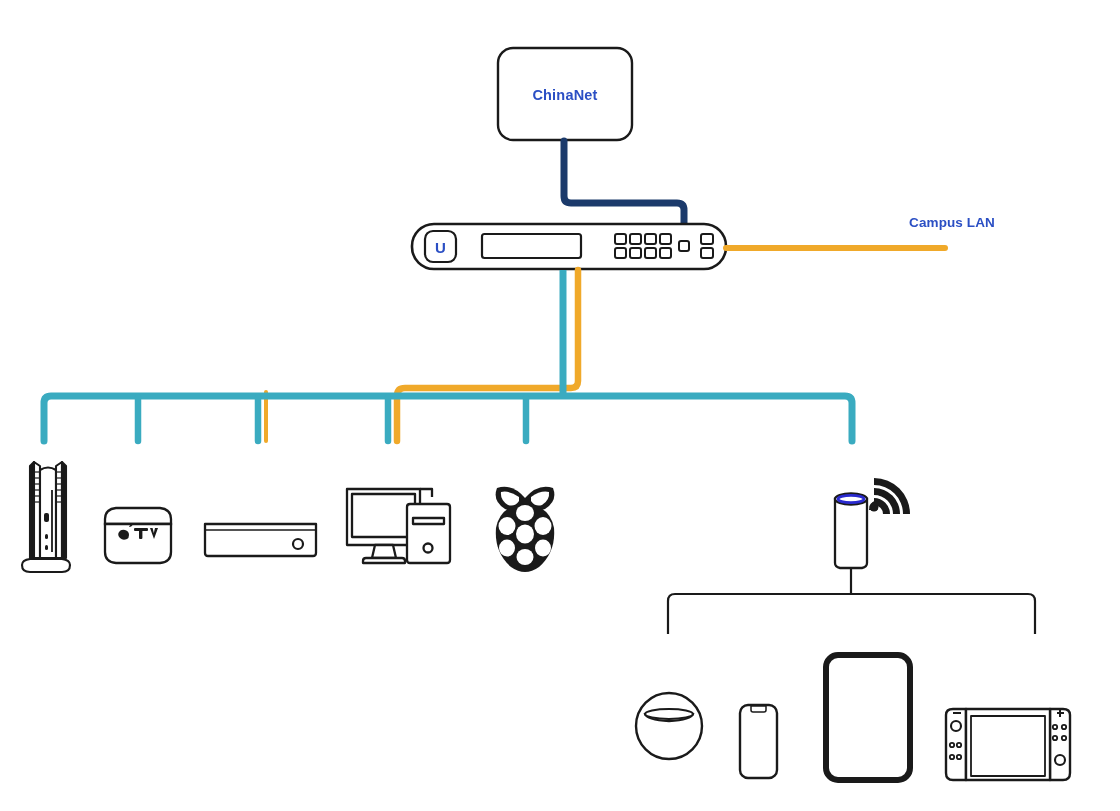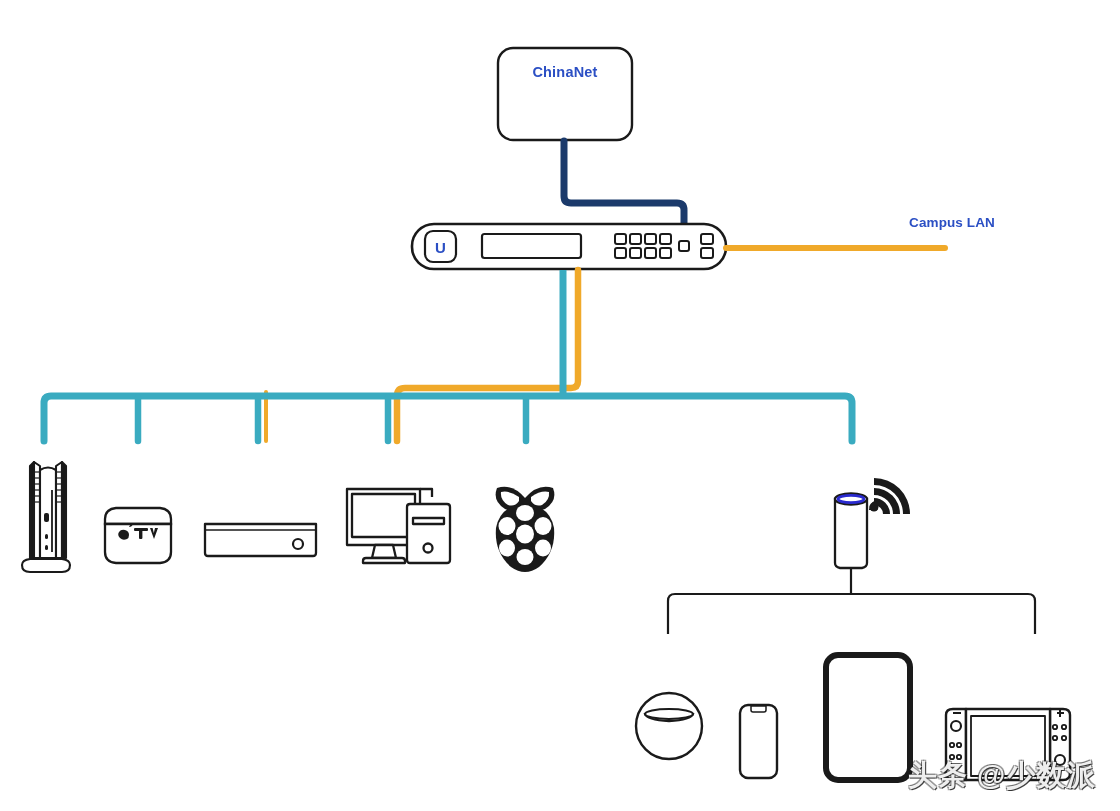--- a/index.html
+++ b/index.html
@@ -16,21 +16,21 @@
     overflow: hidden;
   }
   #diagram-svg {
     position: absolute;
     top: 0; left: 0;
     width: 1120px;
     height: 811px;
   }
   .isp-label {
     position: absolute;
-    left: 498px; top: 64px;
+    left: 498px; top: 87px;
     width: 134px;
     text-align: center;
     font-size: 14.5px;
     font-weight: bold;
     letter-spacing: 0.2px;
     color: #2b4fc4;
     user-select: none;
   }
   .lan-label {
     position: absolute;
@@ -265,15 +265,14 @@
       <line x1="1057" y1="713" x2="1064" y2="713" stroke-width="2"></line>
       <line x1="1060" y1="710" x2="1060" y2="717" stroke-width="2"></line>
     </g>
 
   </svg>
 
   <div class="isp-label">ChinaNet</div>
 
   <div class="lan-label">Campus LAN</div>
 
-  <div class="watermark">头条 @少数派</div>
 
 </div>
 
 </body></html>

